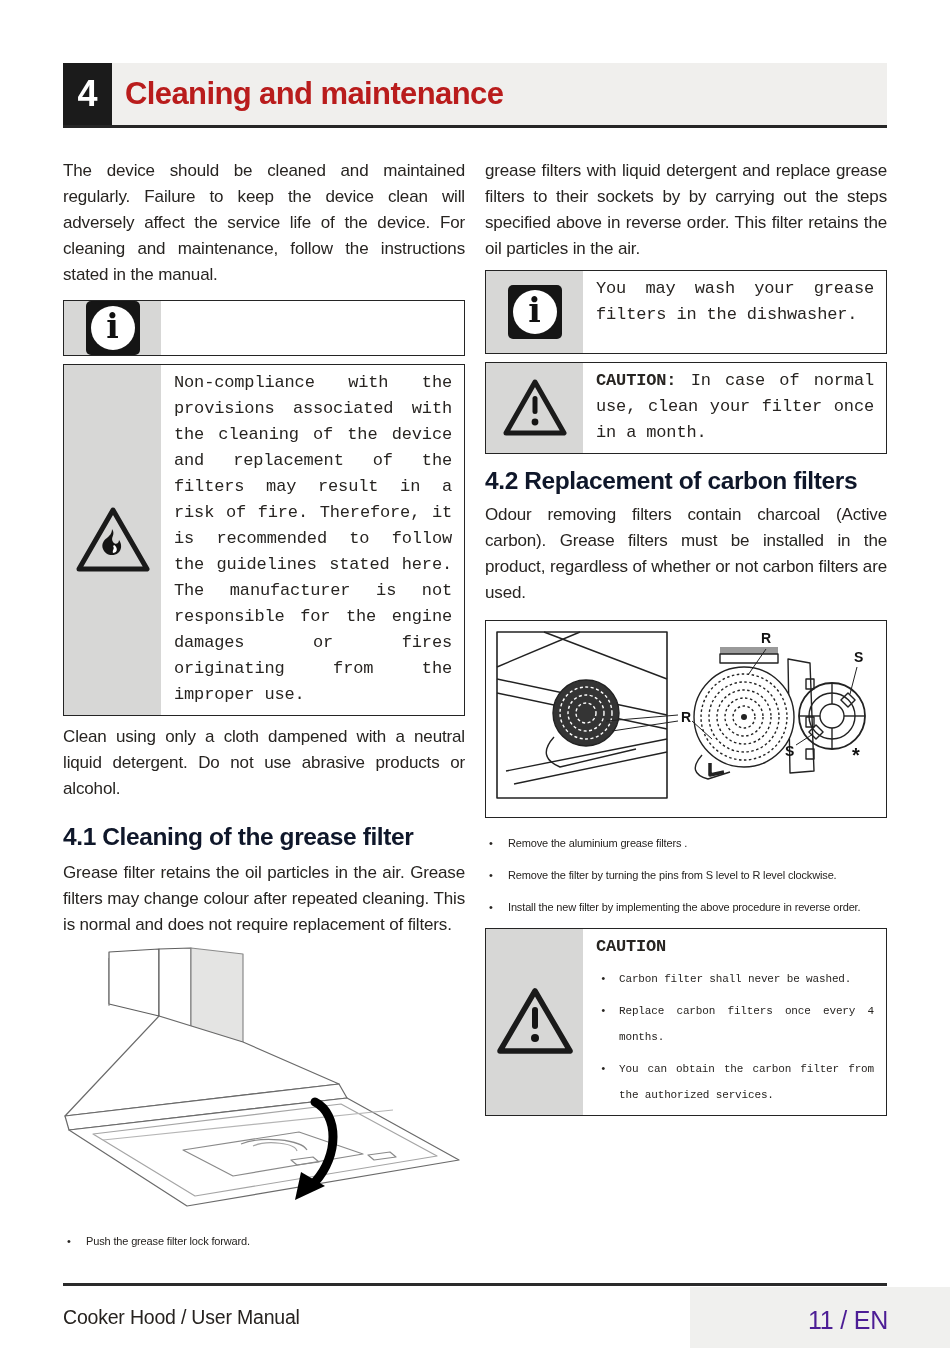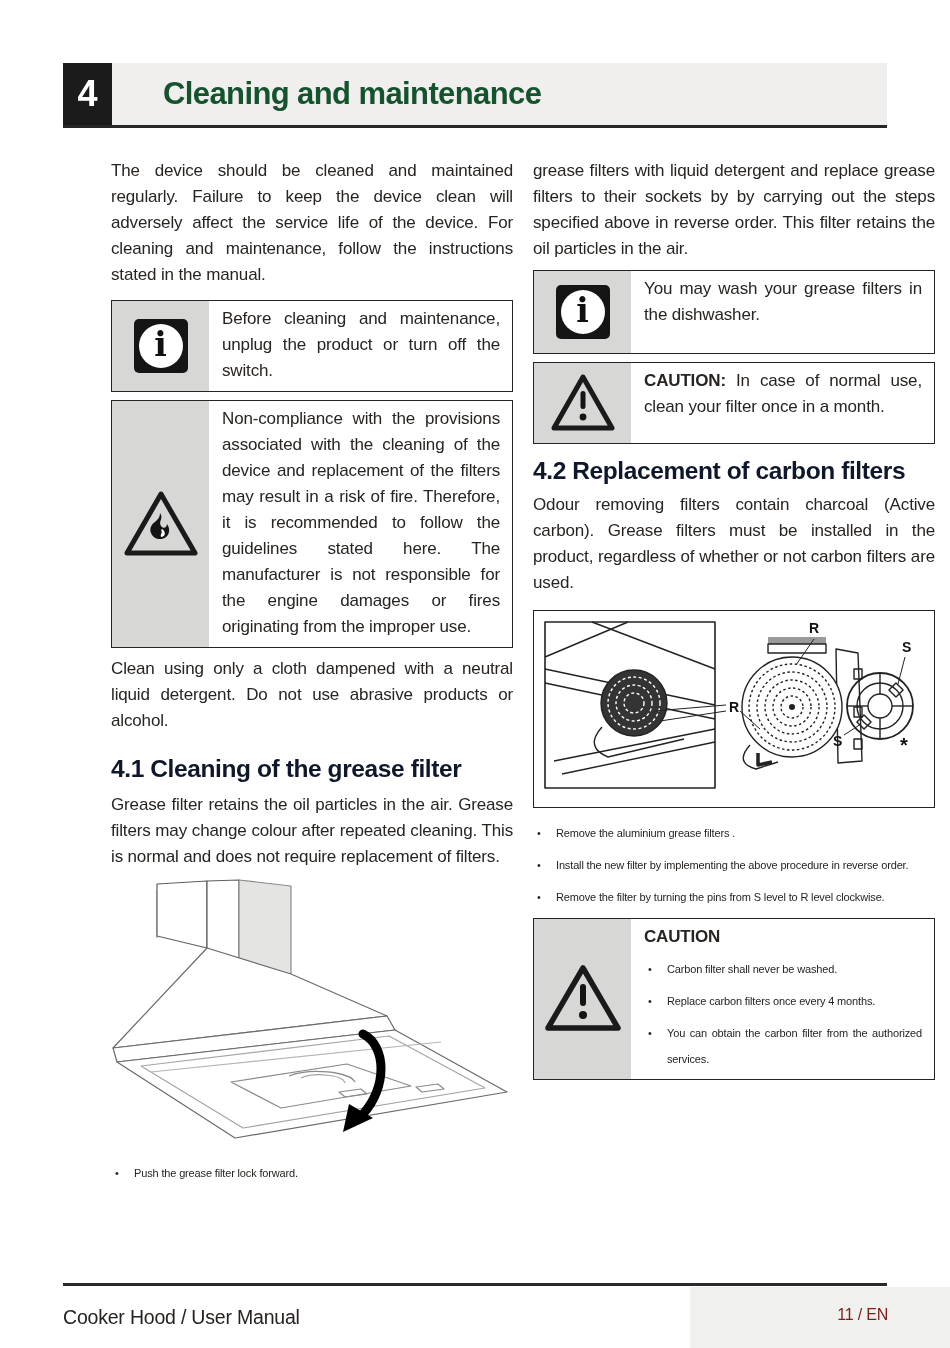--- a/index.html
+++ b/index.html
@@ -11,35 +11,35 @@
   
   .header { position:absolute; left:63px; top:63px; width:824px; }
   .header-row { display:flex; height:62px; }
   .num-box {
     width:49px; background:#1b1b1b; color:#fff; display:flex;
     align-items:center; justify-content:center; font-size:36px; font-weight:bold;
   }
   .title-bar {
     flex:1; background:#f0efed; display:flex; align-items:center; padding-left:13px;
   }
-  .title-bar .title { font-size:31px; font-weight:bold; letter-spacing:-0.6px; color:#14532d;margin-left:38px; }
+  .title-bar .title { font-size:31px; font-weight:bold; letter-spacing:-0.6px; color:#b91c1c; }
   .header-rule { height:3px; background:#262626; }
   
-  .col { position:absolute; top:158px; width:402px;margin-left:48px; }
+  .col { position:absolute; top:158px; width:402px; }
   .col-left  { left:63px; }
   .col-right { left:485px; }
   .jtext { font-size:17px; line-height:26px; text-align:justify; letter-spacing:-0.15px; }
   .sec-title { font-size:24.5px; line-height:30px; font-weight:bold; letter-spacing:-0.4px; color:#0f172a; }
   
   .note-box { display:flex; border:1.5px solid #242424; background:#fff; }
   .note-gray {
     flex:0 0 97px; background:#d7d7d6; display:flex;
     align-items:center; justify-content:center;
   }
-  .note-body { flex:1; padding:5px 12px 7px 13px; }
+  .note-body { flex:1; padding:5px 12px 7px 13px;font-family:Liberation Mono, monospace; }
   .info-icon {
     width:54px; height:54px; background:#151515; border-radius:5px;
     display:flex; align-items:center; justify-content:center;
   }
   .info-circle {
     width:44px; height:44px; background:#fff; border-radius:50%;
     display:flex; align-items:center; justify-content:center;
     font-family:"DejaVu Serif", serif; font-weight:bold; font-size:33px;
     color:#111; line-height:1; padding-bottom:3px;
   }
@@ -48,21 +48,21 @@
   .bullet-item::before { content:"\2022"; position:absolute; left:4px; top:0; }
   .caution-title { font-weight:bold; font-size:17px; line-height:26px; letter-spacing:-0.2px; }
   
   .figure-hood { margin-top:6px; }
   .diagram-box { margin-top:14px; border:1.5px solid #242424; }
   .diagram-box svg { display:block; }
   
   .footer-rule { position:absolute; left:63px; top:1283px; width:824px; height:3px; background:#2a2a2a; }
   .footer-gray { position:absolute; left:690px; top:1287px; width:260px; height:61px; background:#f0f0ee; }
   .footer-left-text  { position:absolute; left:63px;  top:1306px; font-size:19.5px; letter-spacing:-0.2px; color:#26221f; }
-  .footer-right-text { position:absolute; right:62px; top:1306px; font-size:16px; letter-spacing:-0.2px; color:#7f1d1d;text-align:center; }
+  .footer-right-text { position:absolute; right:62px; top:1306px; font-size:25px; letter-spacing:-0.2px; color:#4c1d95;text-align:center; }
   
   .mt8 { margin-top:8px; } .mt12 { margin-top:12px; } .mt14 { margin-top:14px; } .mt20 { margin-top:20px; } .mt6 { margin-top:6px; }
   svg text { font-family:"Liberation Sans", sans-serif; }
 </style>
 </head>
 <body>
 
 <div class="page">
 
   <div class="header">
@@ -78,23 +78,20 @@
   </div>
 
   <div class="col col-left">
     <p class="jtext">The device should be cleaned and maintained regularly. Failure to keep the device clean will adversely affect the service life of the device. For cleaning and maintenance, follow the instructions stated in the manual.</p>
 
     <div class="note-box mt12">
       <div class="note-gray">
         <div class="info-icon">
           <div class="info-circle">i</div>
         </div>
-      </div>
-      <div class="note-body">
-        <p class="jtext">Before cleaning and maintenance, unplug the product or turn off the switch.</p>
       </div>
     </div>
 
     <div class="note-box mt8">
       <div class="note-gray">
         <svg width="76" height="70" viewBox="0 0 76 70">
           <polygon points="38,5 72,64 4,64" fill="none" stroke="#1a1a1a" stroke-width="5" stroke-linejoin="round"></polygon>
           <path d="M37,24 c4,6 -2,8 1,13 c2,3 6,2 6,-2 c3,4 3,10 -1,13 c-5,4 -13,2 -15,-4 c-2,-5 1,-9 4,-11 c2,-2 5,-4 5,-9 z" fill="#141414"></path>
           <path d="M38,41 c2,3 -1,4 0,7 c3,0 5,-3 3,-6 c-1,-2 -2,-2 -3,-1 z" fill="#ffffff"></path>
         </svg>
@@ -222,22 +219,22 @@
         <text x="195" y="101" font-size="14" font-weight="bold" fill="#111" stroke="none">R</text>
         <text x="275" y="22" font-size="14" font-weight="bold" fill="#111" stroke="none">R</text>
         <text x="368" y="41" font-size="14" font-weight="bold" fill="#111" stroke="none">S</text>
         <text x="299" y="135" font-size="14" font-weight="bold" fill="#111" stroke="none">S</text>
         <text x="366" y="141" font-size="20" font-weight="bold" fill="#111" stroke="none">*</text>
       </svg>
     </div>
 
     <div class="bullets mt12">
       <div class="bullet-item">Remove the aluminium grease filters .</div>
+      <div class="bullet-item">Remove the filter by turning the pins from S level to R level clockwise.</div>
       <div class="bullet-item">Install the new filter by implementing the above procedure in reverse order.</div>
-      <div class="bullet-item">Remove the filter by turning the pins from S level to R level clockwise.</div>
     </div>
 
     <div class="note-box mt8">
       <div class="note-gray">
         <svg width="78" height="70" viewBox="0 0 78 70">
           <polygon points="39,4 74,64 4,64" fill="none" stroke="#1a1a1a" stroke-width="5.5" stroke-linejoin="round"></polygon>
           <rect x="36" y="20" width="6" height="22" rx="3" fill="#141414"></rect>
           <circle cx="39" cy="51" r="4" fill="#141414"></circle>
         </svg>
       </div>

